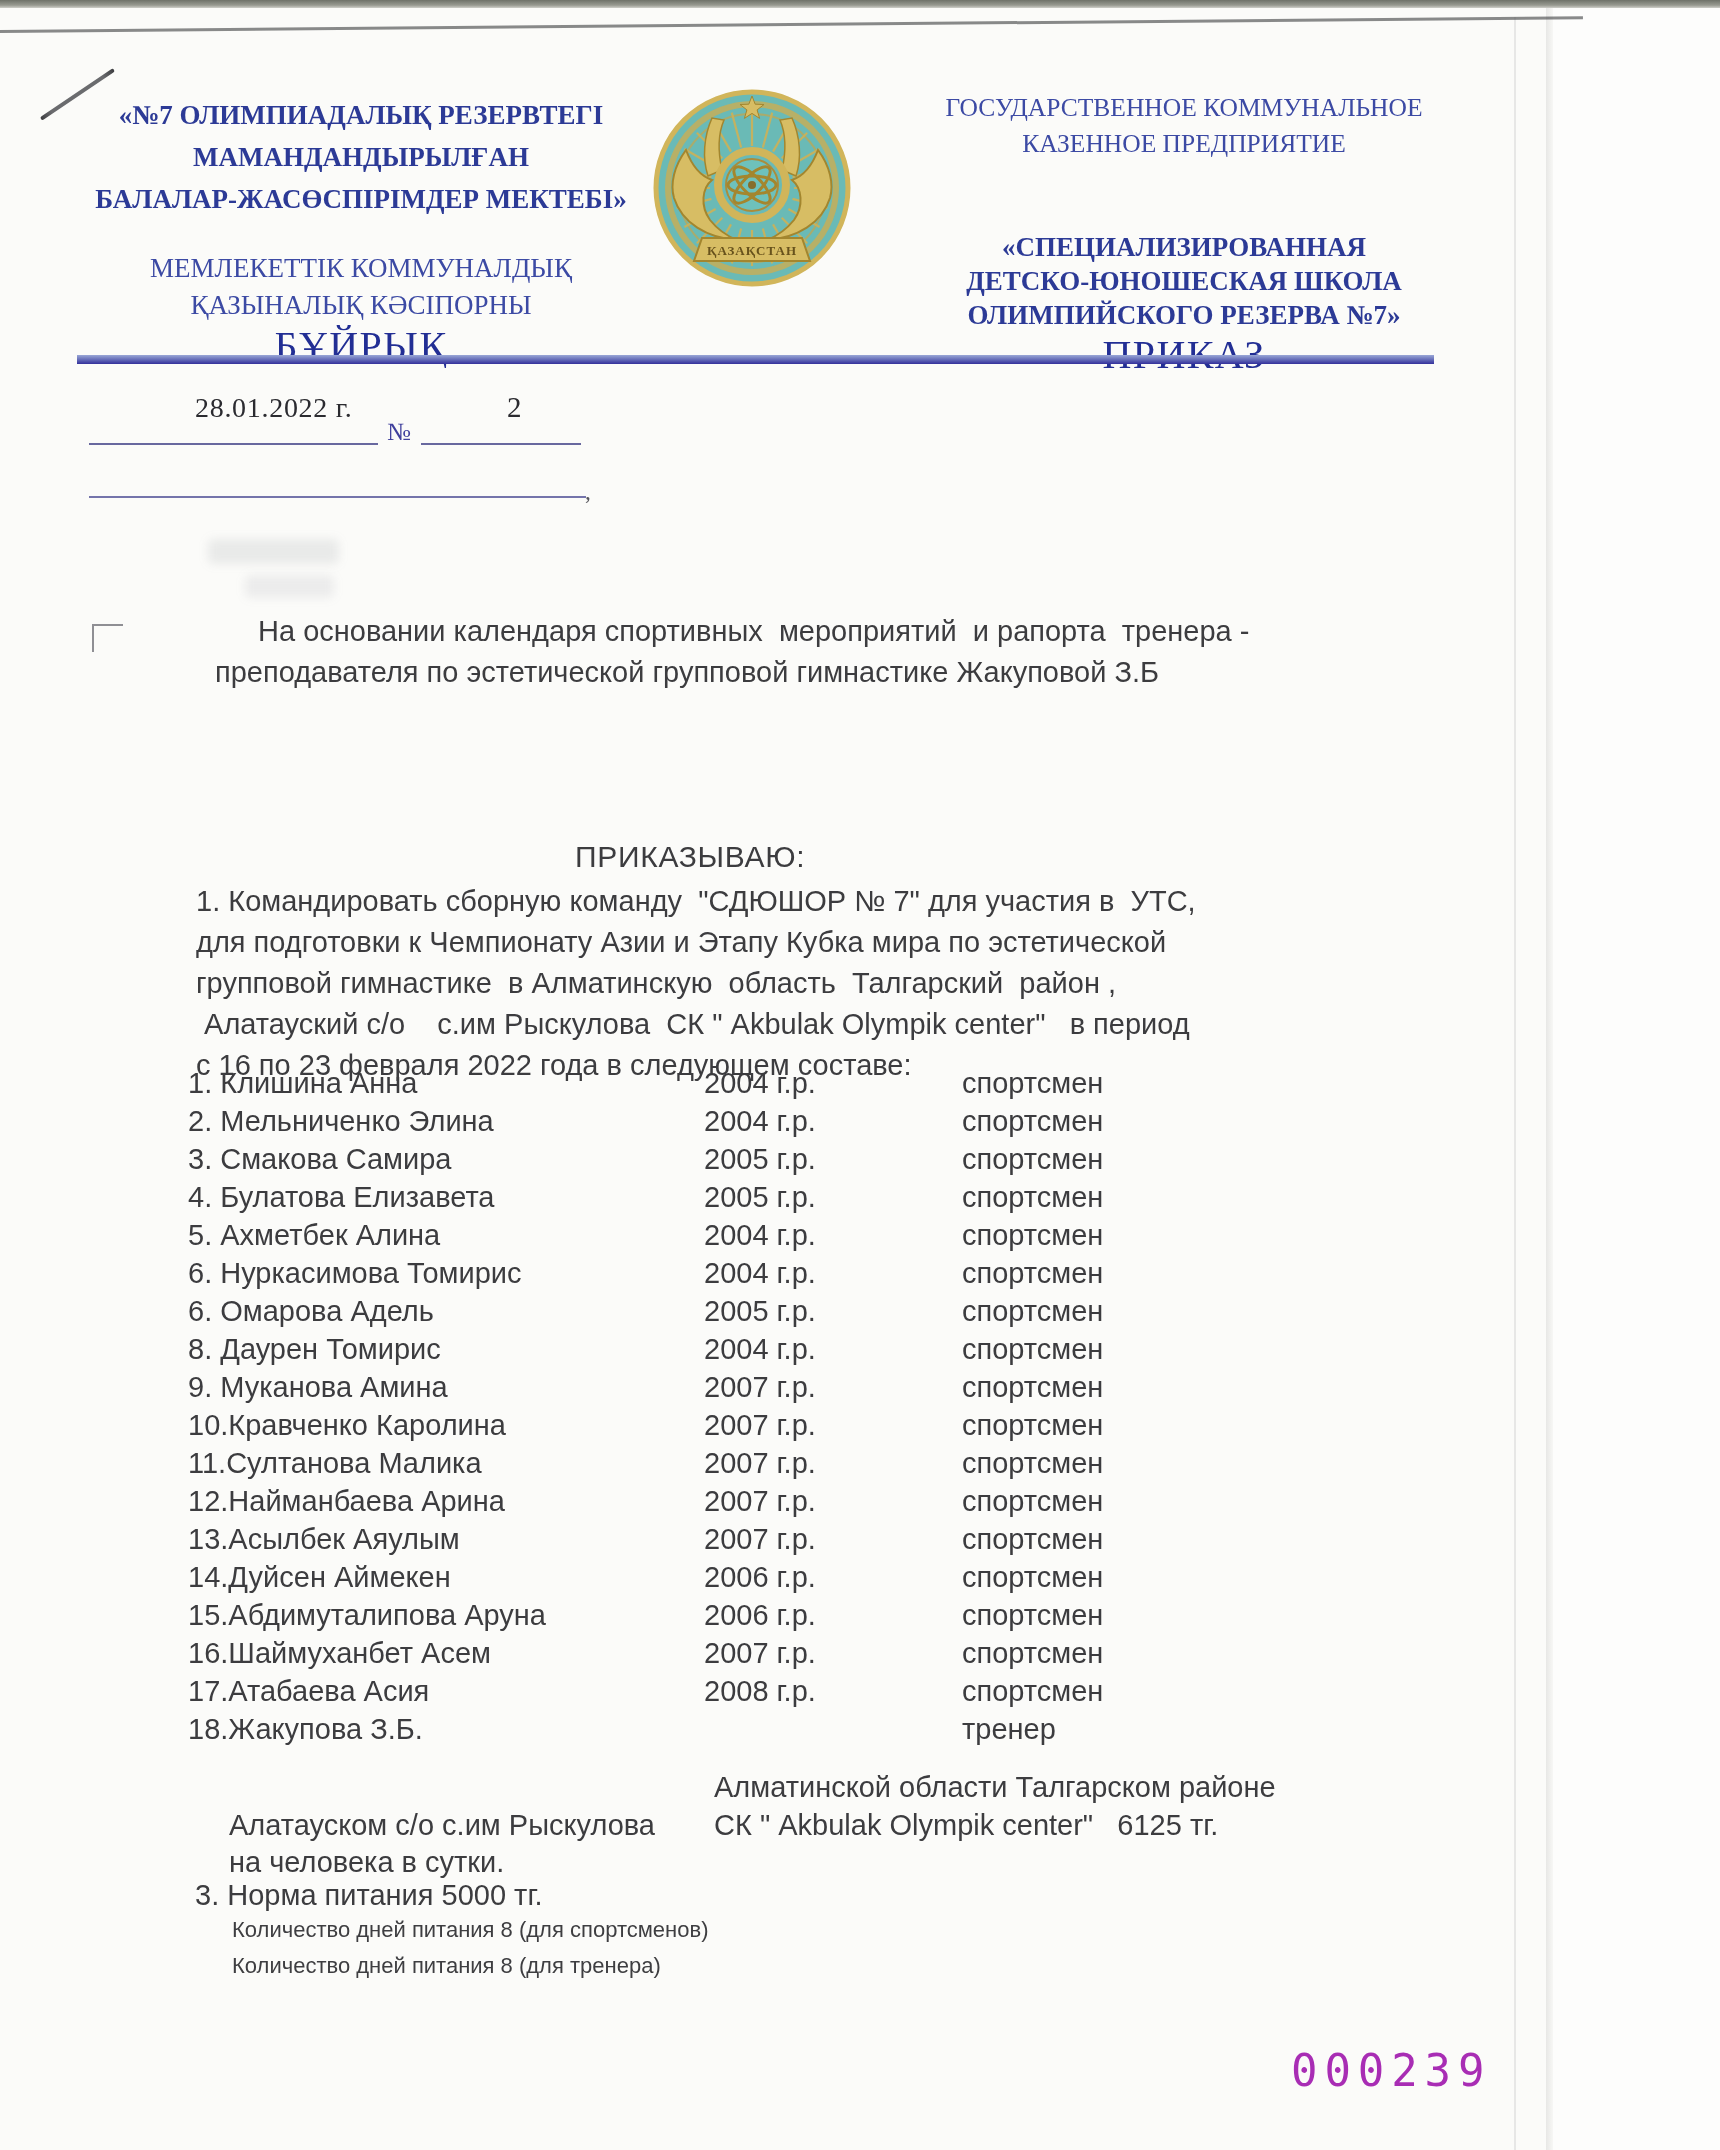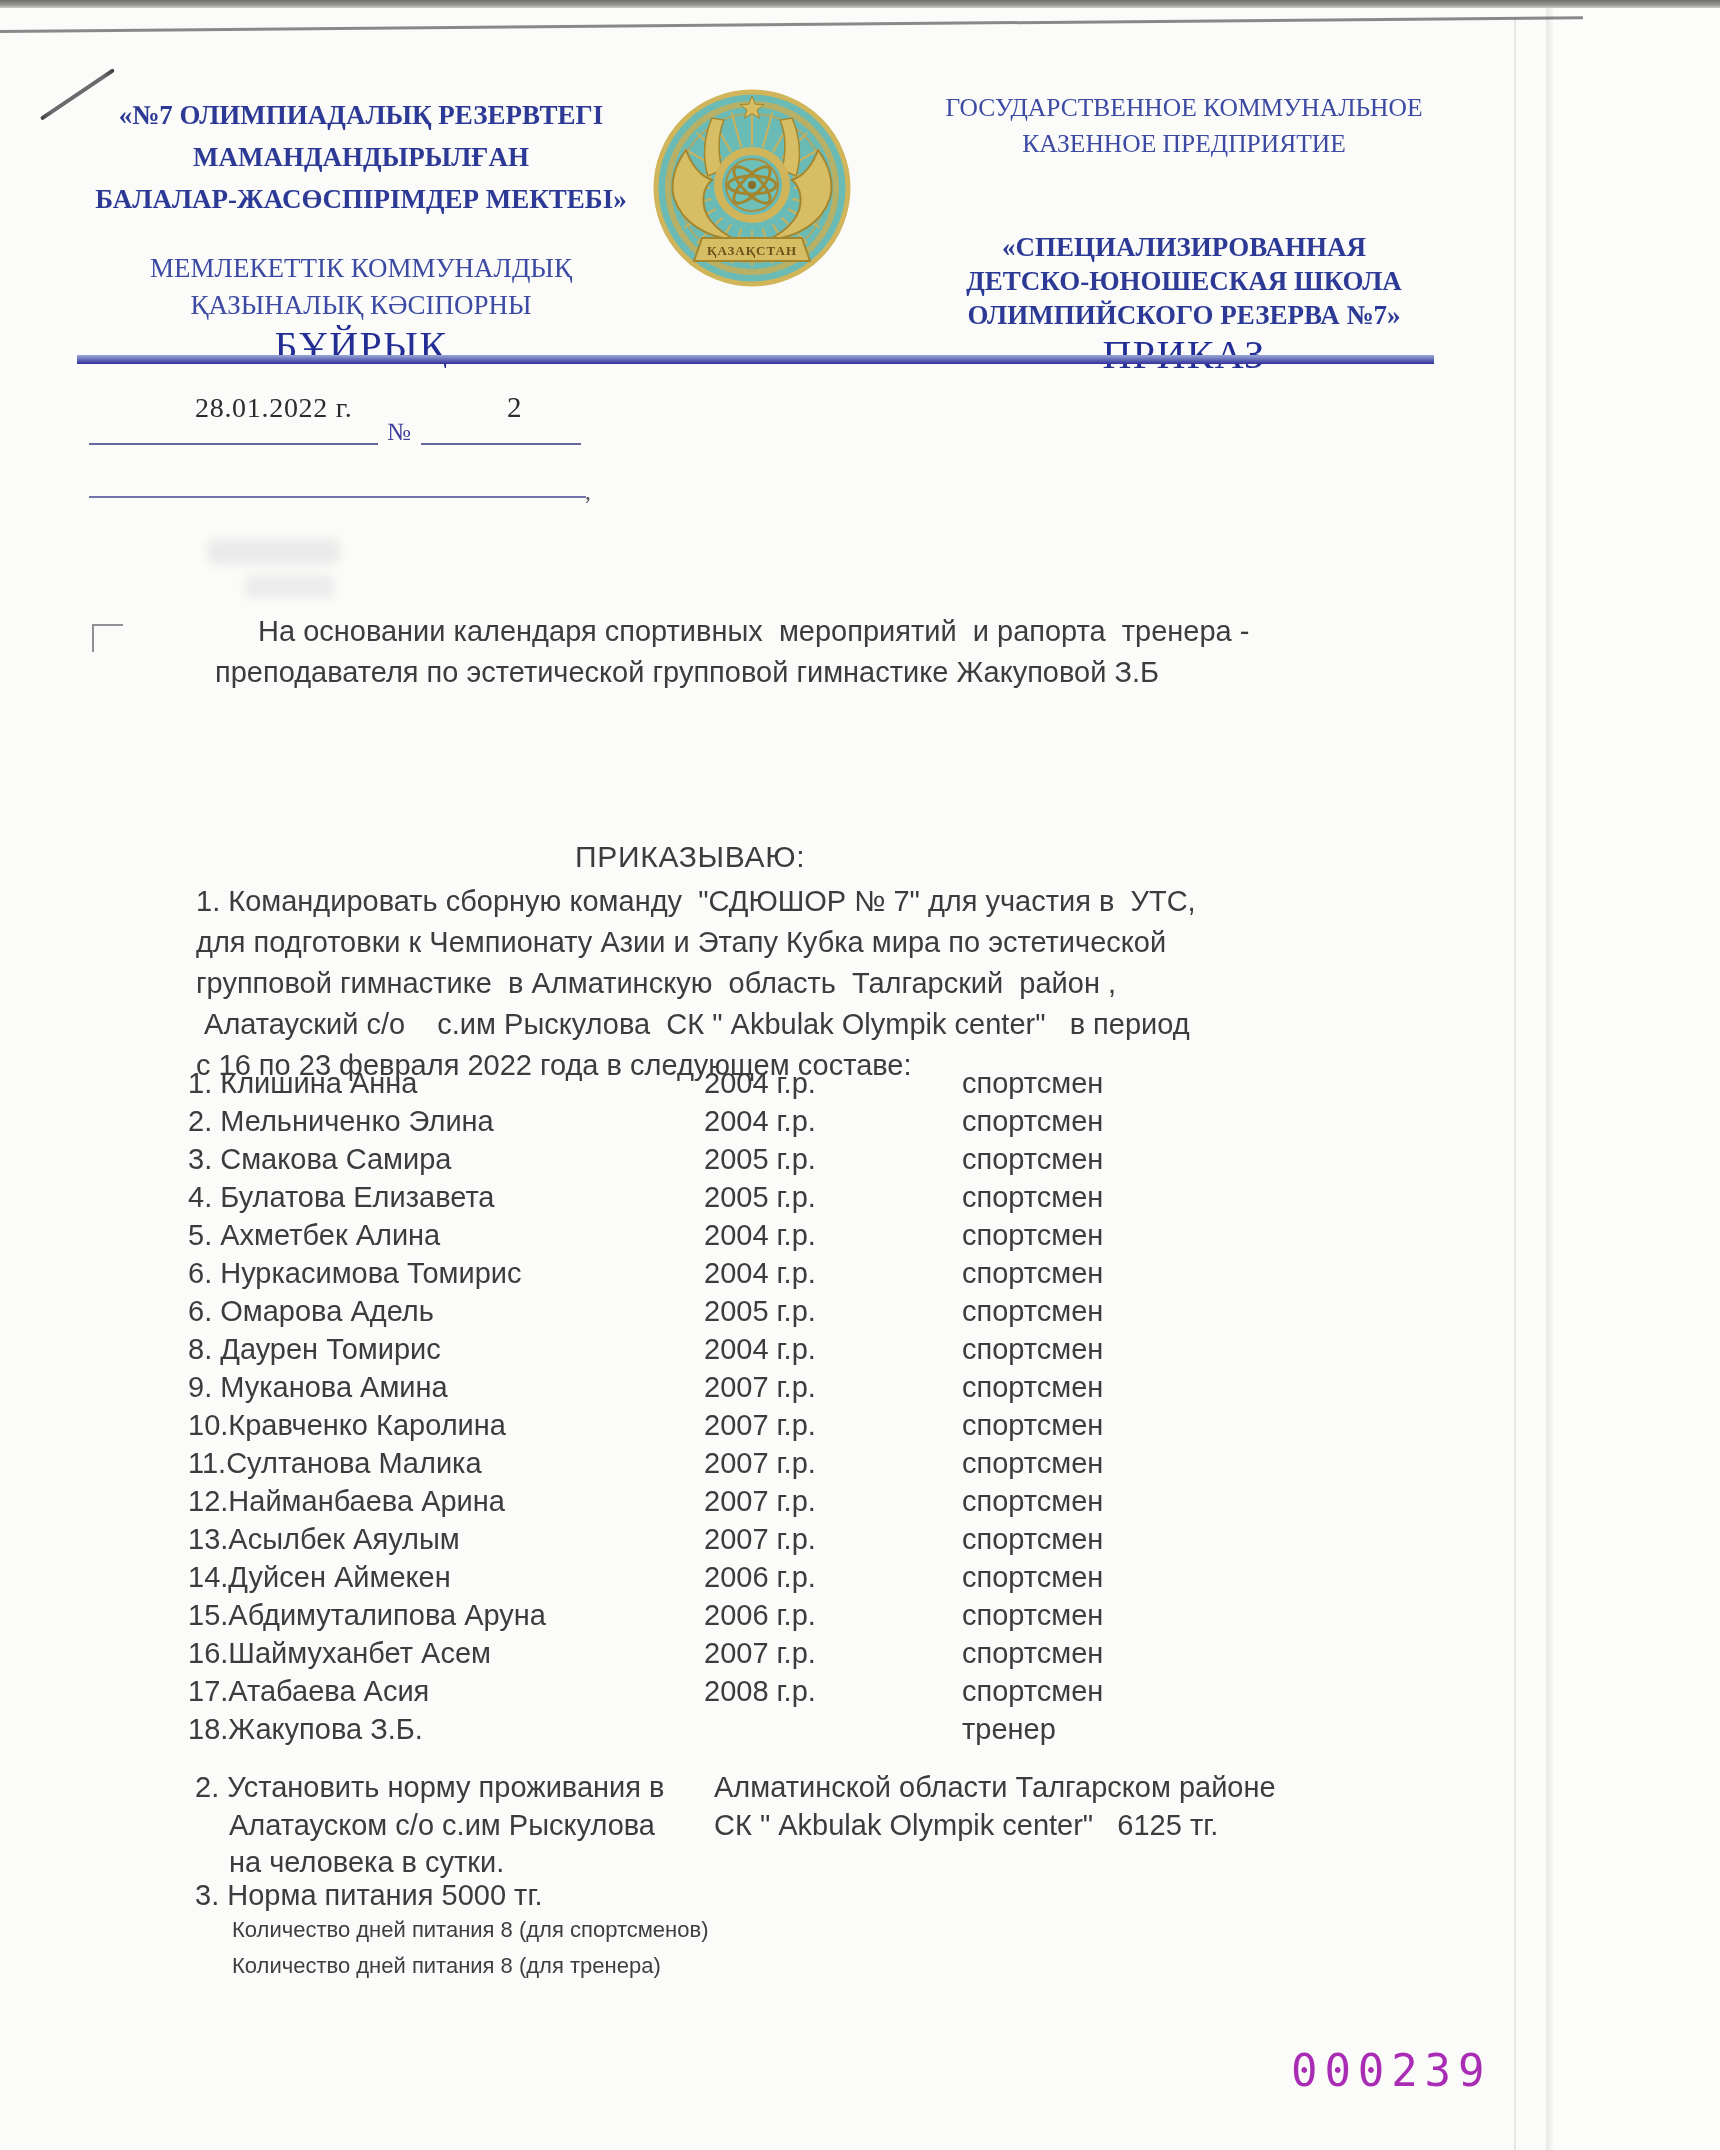--- a/index.html
+++ b/index.html
@@ -333,21 +333,20 @@
       <span class="bt r-role">спортсмен</span>
     </div>
       <div class="roster-row">
       <span class="bt r-name">18.Жакупова З.Б.</span>
       <span class="bt r-year"></span>
       <span class="bt r-role">тренер</span>
     </div>
     </div>
 
   <div class="abs p2row row-1">
-    <span class="c1">2. Установить норму проживания в</span>
     <span class="c2">Алматинской области Талгарском районе</span>
   </div>
   <div class="abs p2row row-2">
     <span class="c1">Алатауском с/о с.им Рыскулова</span>
     <span class="c2">СК " Akbulak Olympik center"   6125 тг.</span>
   </div>
   <div class="abs p2row row-3">
     <span class="c1">на человека в сутки.</span>
   </div>
   <div class="abs p2row row-4">

